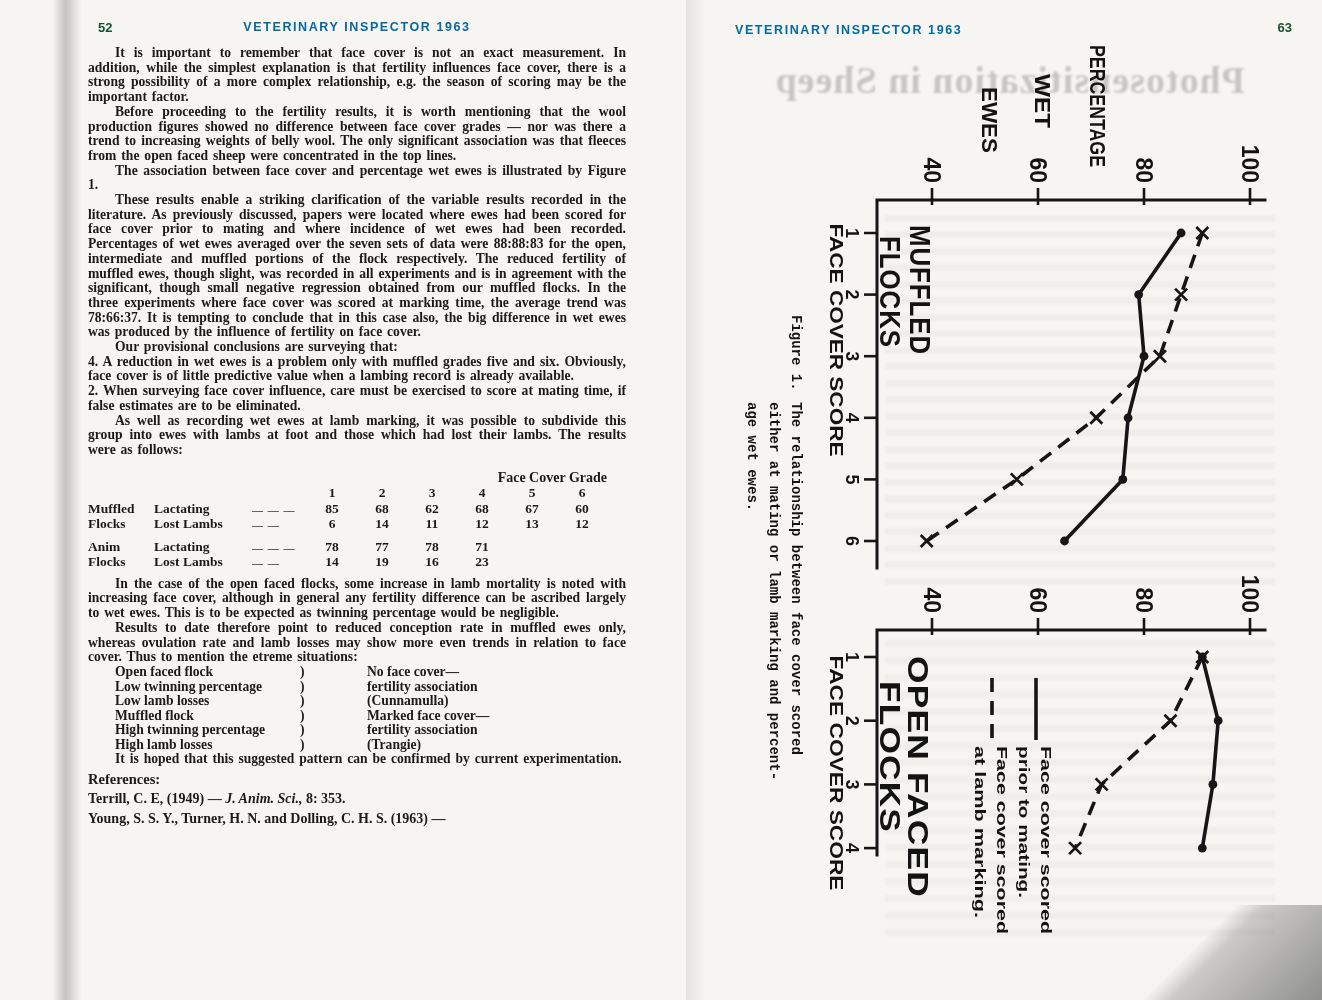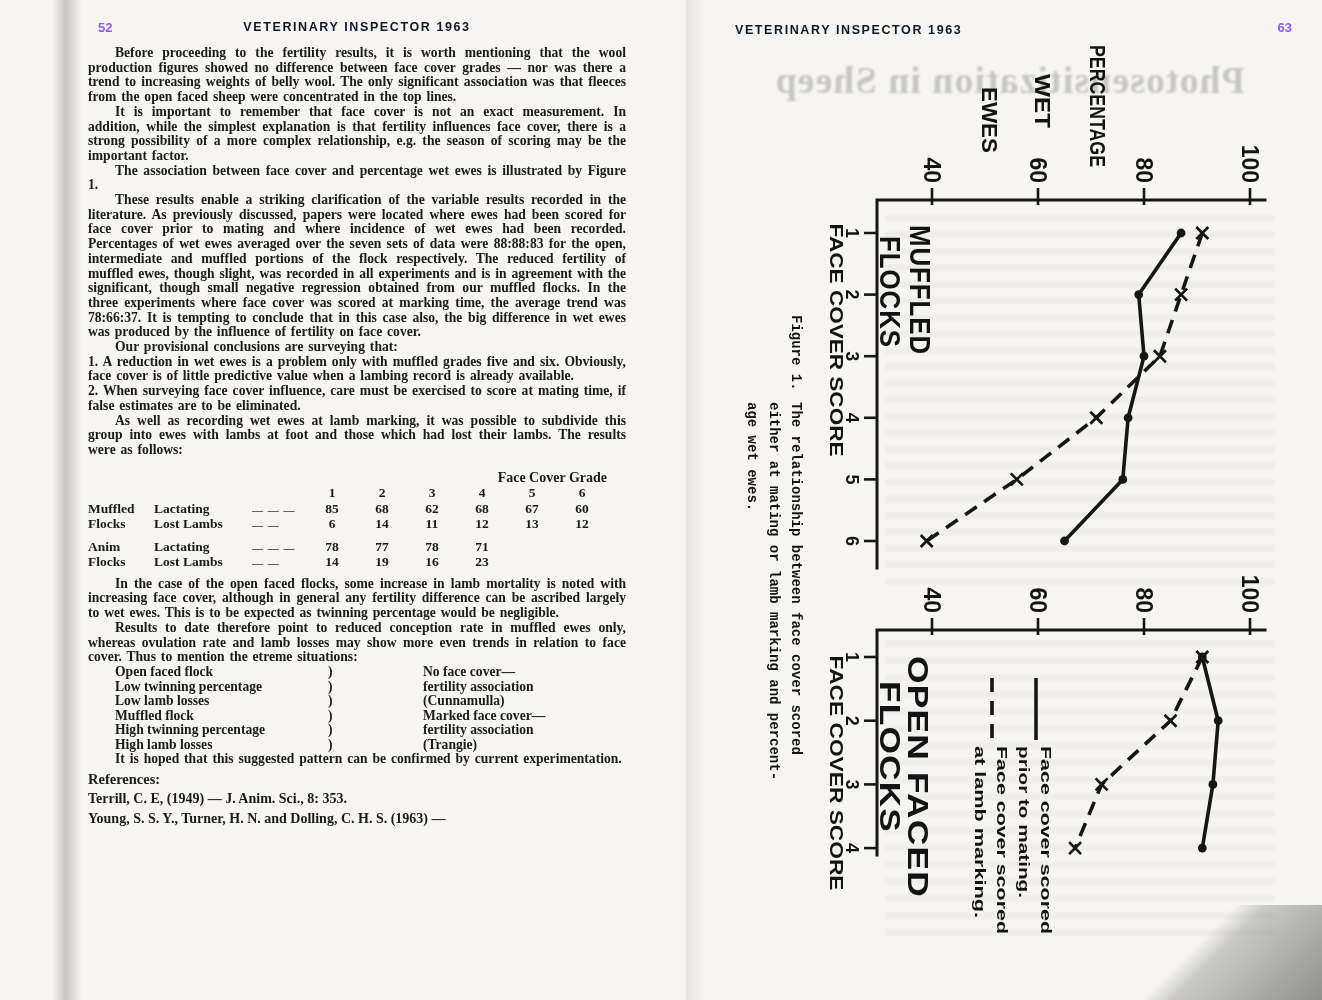--- a/index.html
+++ b/index.html
@@ -11,23 +11,23 @@
   .gutter-shadow{position:absolute;left:686px;top:0;width:20px;height:1000px;
         background:linear-gradient(to right,rgba(0,0,0,0.07),rgba(0,0,0,0));}
   .corner-shadow{position:absolute;right:0;bottom:0;width:240px;height:95px;
         background:linear-gradient(135deg,rgba(0,0,0,0) 46%,rgba(120,120,120,0.35) 55%,rgba(110,110,110,0.75) 100%);}
   
   .page{position:absolute;top:0;height:1000px;}
   .page-left{left:0;width:690px;}
   .page-right{left:700px;width:622px;}
   .head-row{position:absolute;top:20px;left:88px;width:538px;height:16px;}
   .running-head{font-family:"Liberation Sans",sans-serif;font-weight:bold;font-size:12.5px;
-        letter-spacing:1.6px;color:#0f172a;}
+        letter-spacing:1.6px;color:#0369a1;}
   .head-center{position:absolute;left:0;width:100%;text-align:center;}
-  .pagenum{font-family:"Liberation Sans",sans-serif;font-weight:bold;font-size:13px;color:#8b5cf6;}
+  .pagenum{font-family:"Liberation Sans",sans-serif;font-weight:bold;font-size:13px;color:#14532d;}
   .pagenum-left{position:absolute;left:10px;top:0;}
   .head-row-right{position:absolute;top:20px;left:35px;width:563px;height:16px;}
   .pagenum-right{position:absolute;right:6px;top:0;}
   
   .body-col{position:absolute;left:88px;top:46px;width:538px;}
   .para{margin:0;font-size:13.6px;line-height:14.7px;font-weight:bold;text-align:justify;
         word-spacing:1.5px;}
   .para.indent{text-indent:27px;}
   
   .fc-table{margin:3px 0 4px 0;font-weight:bold;font-size:13.5px;line-height:15.5px;}
@@ -35,29 +35,29 @@
   .t-grades{display:flex;margin-left:219px;}
   .t-row{display:flex;}
   .t-group{margin-bottom:7px;}
   .t-cell-group{width:66px;}
   .t-cell-label{width:98px;}
   .t-cell-leader{width:55px;font-size:11px;letter-spacing:1px;color:#2c2c2c;
         position:relative;top:2px;overflow:hidden;white-space:nowrap;}
   .t-val{width:50px;text-align:center;}
   
   .situations{margin:0;}
-  .sit-row{display:flex;font-weight:bold;font-size:13.6px;line-height:14.6px;gap:28px;}
+  .sit-row{display:flex;font-weight:bold;font-size:13.6px;line-height:14.6px;}
   .sit-left{width:185px;margin-left:27px;}
   .sit-paren{width:67px;}
   .sit-right{flex:1;}
   
   .refs{margin-top:4px;}
   .refs-heading{margin:0 0 3px 0;font-size:14.5px;font-weight:bold;}
   .ref{margin:0 0 5px 0;font-size:14px;font-weight:bold;line-height:15px;}
-  .ref .it{}
+  .ref .it{font-style:italic;}
   .ref-cont{margin-left:42px;}
   
   .ghost-title{position:absolute;left:115px;top:58px;width:430px;text-align:center;
         font-family:"Liberation Serif",serif;font-weight:bold;font-size:38px;color:#6e6e6e;
         opacity:.35;transform:scaleX(-1);filter:blur(1.1px);letter-spacing:1px;white-space:nowrap;}
   .ghost-lines{position:absolute;pointer-events:none;filter:blur(1.2px);opacity:.35;}
   .ghost-lines.a{left:185px;top:215px;width:390px;height:375px;
         background:repeating-linear-gradient(180deg,rgba(75,75,75,0.13) 0 7px,rgba(0,0,0,0) 7px 16.5px);}
   .ghost-lines.b{left:185px;top:640px;width:390px;height:300px;
         background:repeating-linear-gradient(180deg,rgba(75,75,75,0.12) 0 7px,rgba(0,0,0,0) 7px 17px);}
@@ -81,26 +81,26 @@
 <body>
 
 <div class="scan">
 
   <div class="page page-left">
     <div class="head-row">
       <span class="running-head head-center">VETERINARY INSPECTOR 1963</span>
       <span class="pagenum pagenum-left">52</span>
     </div>
     <div class="body-col">
+      <p class="para indent">It is important to remember that face cover is not an exact measurement.  In addition, while the simplest explanation is that fertility influences face cover, there is a strong possibility of a more complex relationship, e.g. the season of scoring may be the important factor.</p>
       <p class="para indent">Before proceeding to the fertility results, it is worth mentioning that the wool production figures showed no difference between face cover grades — nor was there a trend to increasing weights of belly wool.  The only significant association was that fleeces from the open faced sheep were concentrated in the top lines.</p>
-      <p class="para indent">It is important to remember that face cover is not an exact measurement.  In addition, while the simplest explanation is that fertility influences face cover, there is a strong possibility of a more complex relationship, e.g. the season of scoring may be the important factor.</p>
       <p class="para indent">The association between face cover and percentage wet ewes is illustrated by Figure 1.</p>
       <p class="para indent">These results enable a striking clarification of the variable results recorded in the literature.  As previously discussed, papers were located where ewes had been scored for face cover prior to mating and where incidence of wet ewes had been recorded.  Percentages of wet ewes averaged over the seven sets of data were 88:88:83 for the open, intermediate and muffled portions of the flock respectively.  The reduced fertility of muffled ewes, though slight, was recorded in all experiments and is in agreement with the significant, though small negative regression obtained from our muffled flocks.  In the three experiments where face cover was scored at marking time, the average trend was 78:66:37.  It is tempting to conclude that in this case also, the big difference in wet ewes was produced by the influence of fertility on face cover.</p>
       <p class="para indent">Our provisional conclusions are surveying that:</p>
-      <p class="para">1.  A reduction in wet ewes is a problem only with muffled grades five and six.  Obviously, face cover is of little predictive value when a lambing record is already available.</p>
+      <p class="para">4.  A reduction in wet ewes is a problem only with muffled grades five and six.  Obviously, face cover is of little predictive value when a lambing record is already available.</p>
       <p class="para">2.  When surveying face cover influence, care must be exercised to score at mating time, if false estimates are to be eliminated.</p>
       <p class="para indent">As well as recording wet ewes at lamb marking, it was possible to subdivide this group into ewes with lambs at foot and those which had lost their lambs.  The results were as follows:</p>
 
       <div class="fc-table">
         <div class="t-title">Face Cover Grade</div>
         <div class="t-grades" id="grade-row">
             <div class="t-val">1</div>
             <div class="t-val">2</div>
             <div class="t-val">3</div>
             <div class="t-val">4</div>

